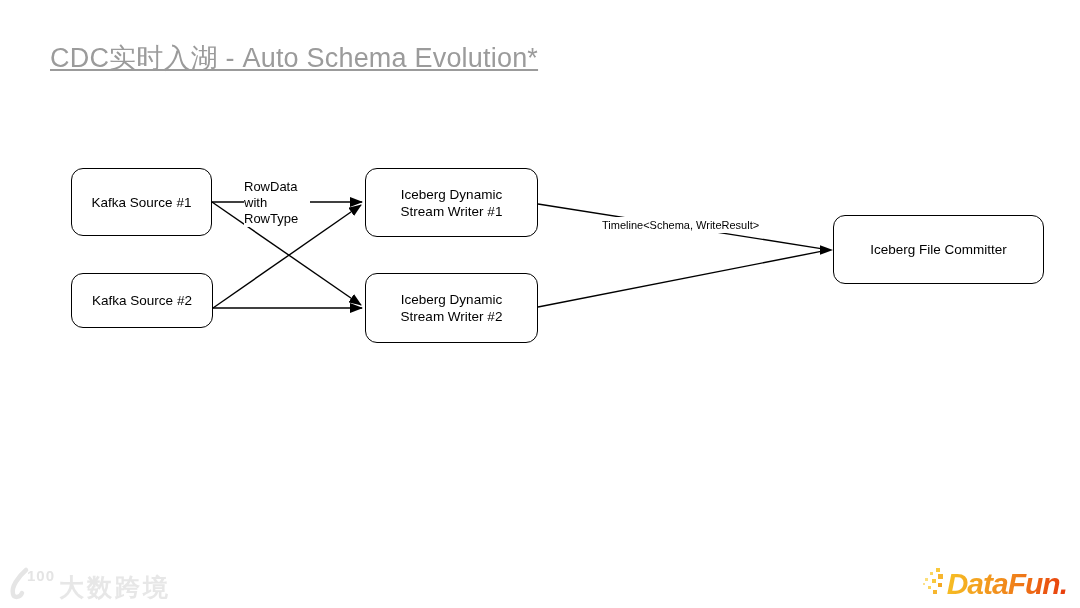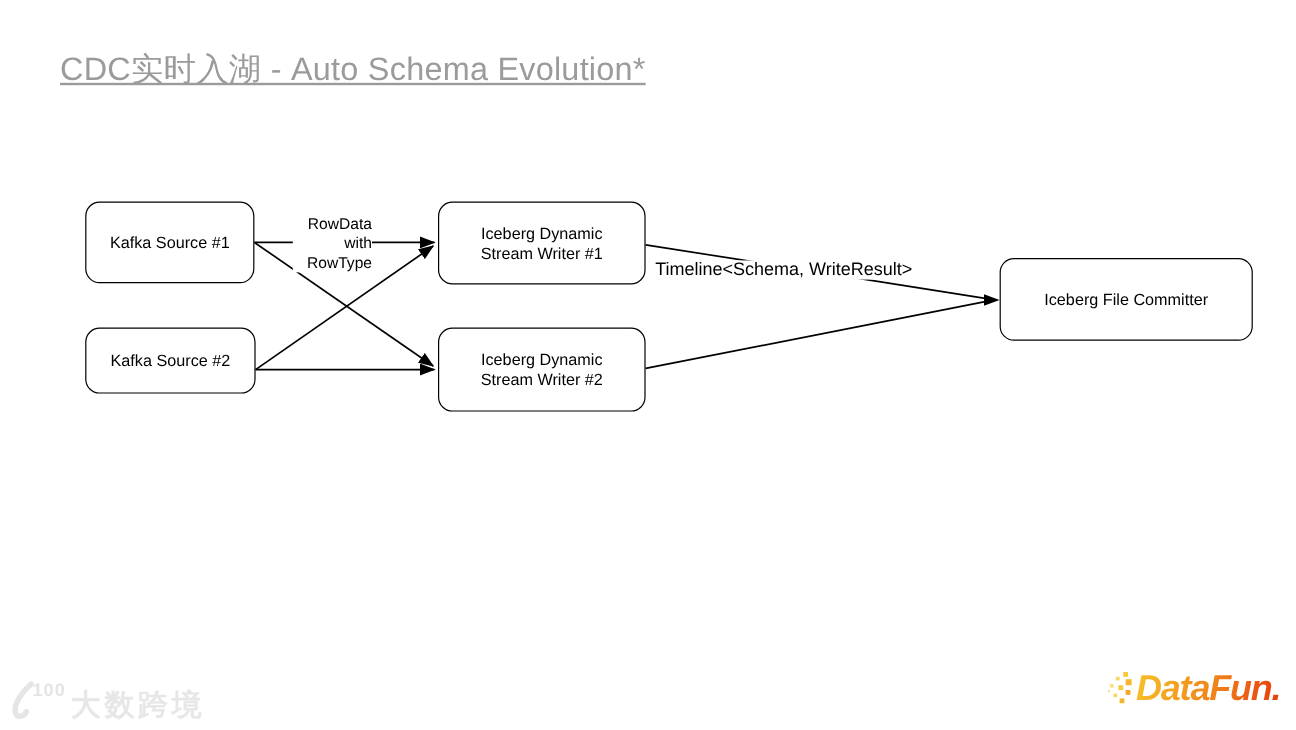--- a/index.html
+++ b/index.html
@@ -53,25 +53,25 @@
     position: absolute;
     z-index: 3;
     background: #ffffff;
     color: #000000;
     font-size: 13px;
     line-height: 16px;
     white-space: pre-line;
   }
   .edge-label-rowdata {
     left: 244px; top: 179px; width: 66px;
-    text-align: right;
+    text-align: left;
   }
   .edge-label-timeline {
-    left: 544px; top: 217px;
-    font-size: 15px;
+    left: 600px; top: 217px;
+    font-size: 11px;
     padding: 0 2px;
     white-space: nowrap;
   }
   .watermark {
     position: absolute;
     left: 8px; top: 566px;
     z-index: 2;
     display: flex;
     align-items: flex-start;
     user-select: none;
@@ -89,24 +89,24 @@
     font-size: 25px;
     font-weight: bold;
     color: #e7e7e7;
     letter-spacing: 3px;
     margin-left: 4px;
     margin-top: 5px;
     white-space: nowrap;
   }
   .brand-logo {
     position: absolute;
-    right: 13px; bottom: 17px;
+    right: 13px; bottom: 7px;
     z-index: 2;
     display: flex;
-    align-items: center;
+    align-items: flex-start;
   }
   .brand-text {
     font-size: 30px;
     font-weight: bold;
     font-style: italic;
     letter-spacing: -1px;
     margin-left: 2px;
     color: #f08019;
     background: linear-gradient(100deg, #f6bb24 5%, #f0821a 55%, #e8400d 95%);
     -webkit-background-clip: text;

